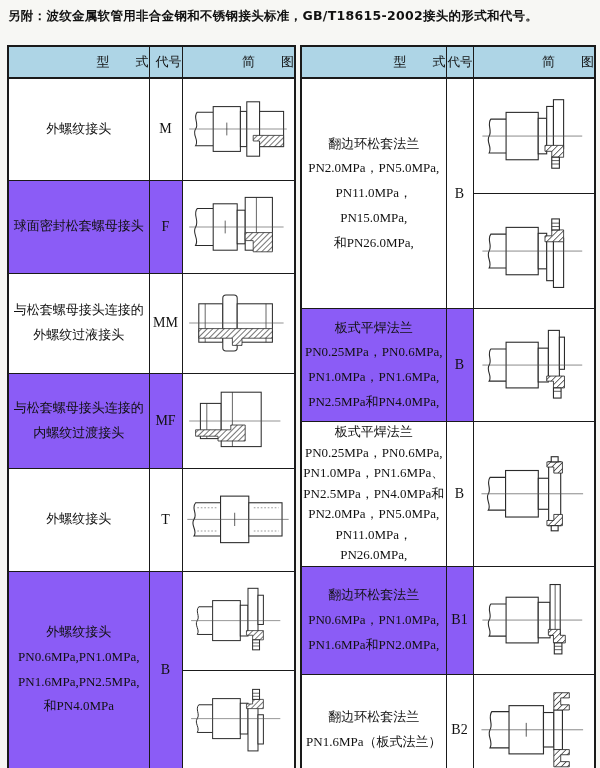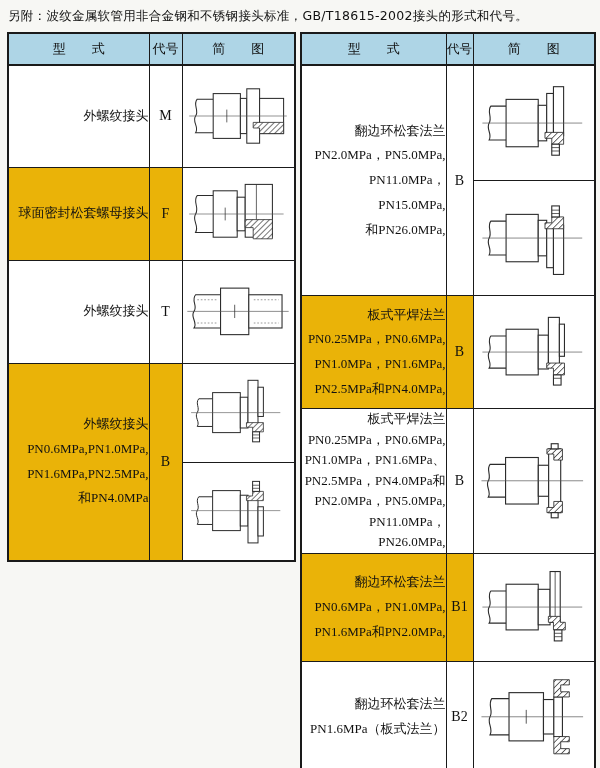--- a/index.html
+++ b/index.html
@@ -3,23 +3,23 @@
 <meta charset="utf-8">
 <style>
   html,body{margin:0;padding:0;}
   body{
     width:600px;height:768px;overflow:hidden;
     background:#f7f7f4;
     font-family:"Liberation Serif", serif;
     color:#111;
   }
   .page-title{
-    padding:8px 6px 7px 8px;
+    padding:8px 6px 20px 8px;
     font-family:"DejaVu Sans", sans-serif;
-    font-weight:normal;
+    font-weight:bold;
     font-size:12.5px;
     letter-spacing:0.3px;
     white-space:nowrap;
   }
   .tables{
     display:flex;
     margin-left:7px;
     gap:4px;
     align-items:flex-start;
   }
@@ -32,43 +32,43 @@
   table.t th, table.t td{
     border:1px solid #1a1a1a;
     padding:0;
     overflow:hidden;
   }
   table.t th{
     background:#aed5e6;
     height:30px;
     font-size:13px;
     font-weight:normal;
-    text-align:center;
+    text-align:right;
     border-bottom:2px solid #1a1a1a;
   }
   td.type{
     vertical-align:middle;
-    text-align:right;
+    text-align:center;
     padding:4px 4px 4px 9px;
     font-size:13px;
     line-height:1.9;
     white-space:pre-line;
   }
   td.code{
     vertical-align:middle;
     text-align:center;
     font-size:14px;
   }
   td.diag-cell{
     vertical-align:middle;
     text-align:center;
     background:#fff;
     padding:0;
   }
-  tr.hl td.type, tr.hl td.code{background:#eab308;}
+  tr.hl td.type, tr.hl td.code{background:#8b5cf6;}
   .split{padding:0;}
   .split .half{
     display:flex;align-items:center;justify-content:center;
   }
   .split .half:first-child{border-bottom:1px solid #1a1a1a;}
   svg.diag{display:block;margin:0 auto;}
   .ln{fill:#fff;stroke:#2b2b2b;stroke-width:1.3;}
   .op{fill:none;stroke:#2b2b2b;stroke-width:1.3;}
   .ht{fill:url(#hp);stroke:#2b2b2b;stroke-width:1;}
   .ax{stroke:#555;stroke-width:0.8;}
@@ -131,21 +131,50 @@
           <rect class="ln" x="64" y="24" width="10" height="42"></rect>
           <rect class="ln" x="74" y="8" width="34" height="66"></rect>
           <line class="thin" x1="88" y1="8" x2="88" y2="74"></line>
           <polygon class="ht" points="74,52 108,52 108,76 84,76 84,62 74,62"></polygon>
           <line class="ax" x1="4" y1="45" x2="122" y2="45"></line>
           <line class="thin" x1="49" y1="37" x2="49" y2="53"></line>
         </svg>
       </td>
     </tr>
 
-
+    <tr style="height:100px">
+      <td class="type">与松套螺母接头连接的外螺纹过液接头</td>
+      <td class="code">MM</td>
+      <td class="diag-cell">
+        <svg class="diag" width="104" viewBox="0 0 130 90">
+          <rect class="ln" x="16" y="21" width="30" height="48"></rect>
+          <line class="thin" x1="24" y1="21" x2="24" y2="69"></line>
+          <rect class="ln" x="46" y="10" width="18" height="70" rx="4"></rect>
+          <rect class="ln" x="64" y="21" width="44" height="48"></rect>
+          <line class="thin" x1="100" y1="21" x2="100" y2="69"></line>
+          <polygon class="ht" points="16,52 108,52 108,64 70,64 70,73 58,73 58,64 16,64"></polygon>
+          <line class="ax" x1="4" y1="45" x2="122" y2="45"></line>
+        </svg>
+      </td>
+    </tr>
+
+    <tr class="hl" style="height:95px">
+      <td class="type">与松套螺母接头连接的内螺纹过渡接头</td>
+      <td class="code">MF</td>
+      <td class="diag-cell">
+        <svg class="diag" width="104" viewBox="0 0 130 90">
+          <rect class="ln" x="18" y="23" width="26" height="44"></rect>
+          <line class="thin" x1="26" y1="23" x2="26" y2="67"></line>
+          <rect class="ln" x="44" y="9" width="50" height="68"></rect>
+          <line class="thin" x1="58" y1="9" x2="58" y2="77"></line>
+          <polygon class="ht" points="12,56 56,56 56,50 74,50 74,70 40,70 40,64 12,64"></polygon>
+          <line class="ax" x1="4" y1="45" x2="118" y2="45"></line>
+        </svg>
+      </td>
+    </tr>
 
     <tr style="height:103px">
       <td class="type">外螺纹接头</td>
       <td class="code">T</td>
       <td class="diag-cell">
         <svg class="diag" width="108" viewBox="0 0 130 90">
           <path class="op" d="M44,25 L14,25 C8,32 17,38 12,45 C7,52 17,58 12,65 L44,65"></path>
           <rect class="ln" x="44" y="17" width="34" height="56"></rect>
           <rect class="ln" x="78" y="25" width="40" height="40"></rect>
           <line class="dash" x1="16" y1="31" x2="40" y2="31"></line>

